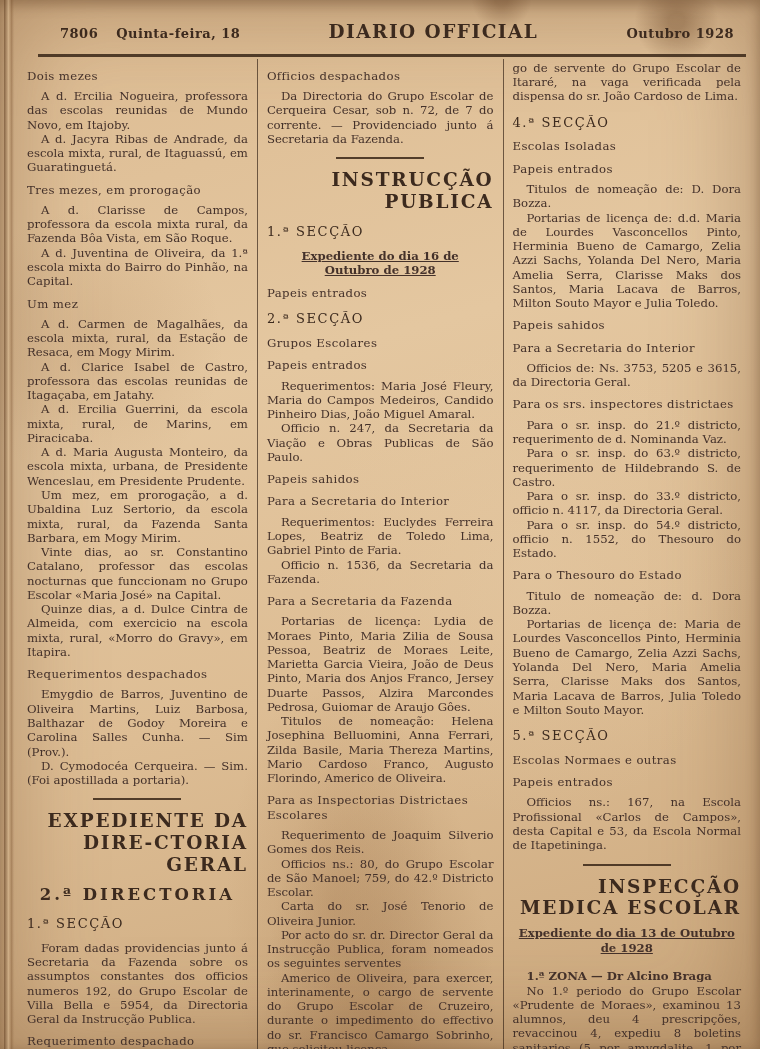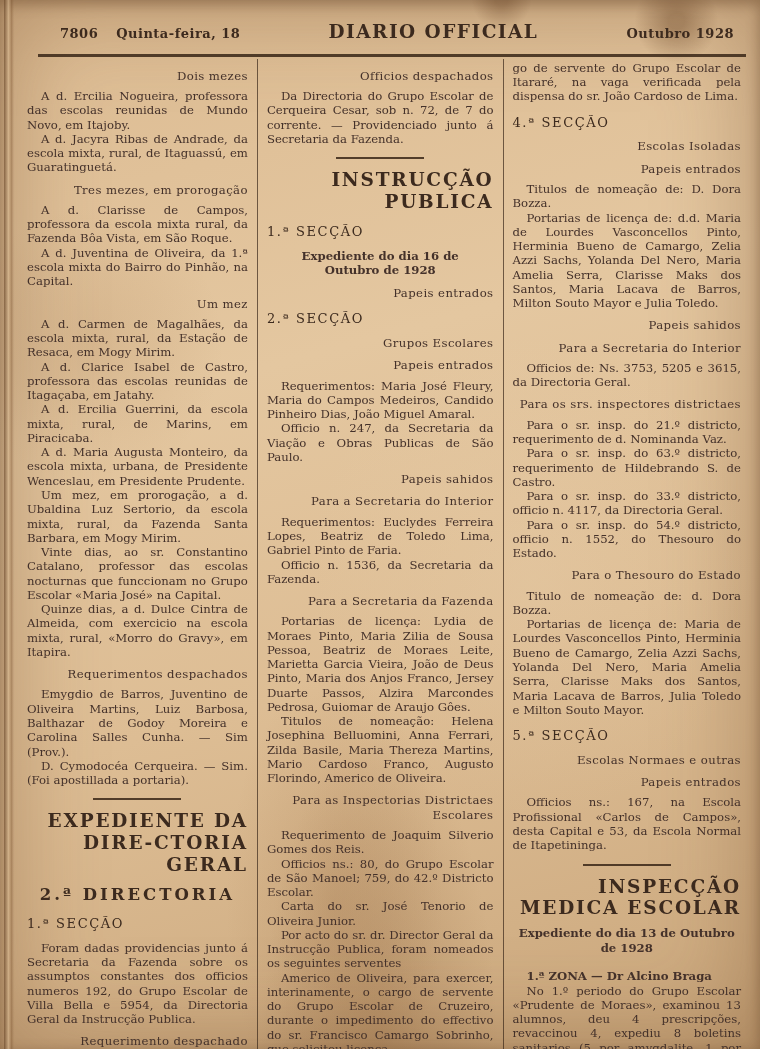--- a/index.html
+++ b/index.html
@@ -48,34 +48,34 @@
   }
   .col + .col{border-left:1px solid rgba(58,40,26,.7);}
   .col-1{flex-basis:232px;}
   .col-2{flex-basis:238px;}
   .col-3{flex-basis:240px;}
   
   .blk{color:#44312a;}
   .para{text-align:justify;text-indent:14px;margin:0;}
   .para_cont{text-align:justify;text-indent:0;margin:0;}
   .parabold{text-indent:14px;font-weight:bold;margin:14px 0 0;}
-  .subhead{text-align:right;margin:8px 0 6px;letter-spacing:.4px;}
+  .subhead{text-align:left;margin:8px 0 6px;letter-spacing:.4px;}
   .section{
     font-weight:normal;letter-spacing:1.6px;
     font-size:13px;margin:11px 0 9px;color:#3c2a1e;
   }
   .title{
     text-align:right;font-weight:bold;font-size:18.5px;letter-spacing:1.8px;
     line-height:1.18;margin:10px 0 7px;color:#3c2a1e;
   }
   .title_sm{
     text-align:center;font-weight:bold;font-size:16.5px;letter-spacing:3px;
     margin:9px 0 4px;color:#3c2a1e;
   }
-  .boldcenter{text-align:center;font-weight:bold;margin:7px 6px 7px;line-height:1.25;}
+  .boldcenter{text-align:center;font-weight:bold;margin:7px 6px 7px;line-height:1.25;text-decoration:underline;}
   .rule{border:0;border-top:2px solid rgba(56,38,22,.85);width:88px;margin:11px auto 9px;}
 </style>
 </head>
 <body>
 
 <div class="page">
   <div class="edge-crease"></div>
 
   <div class="masthead">
     <span class="left">

